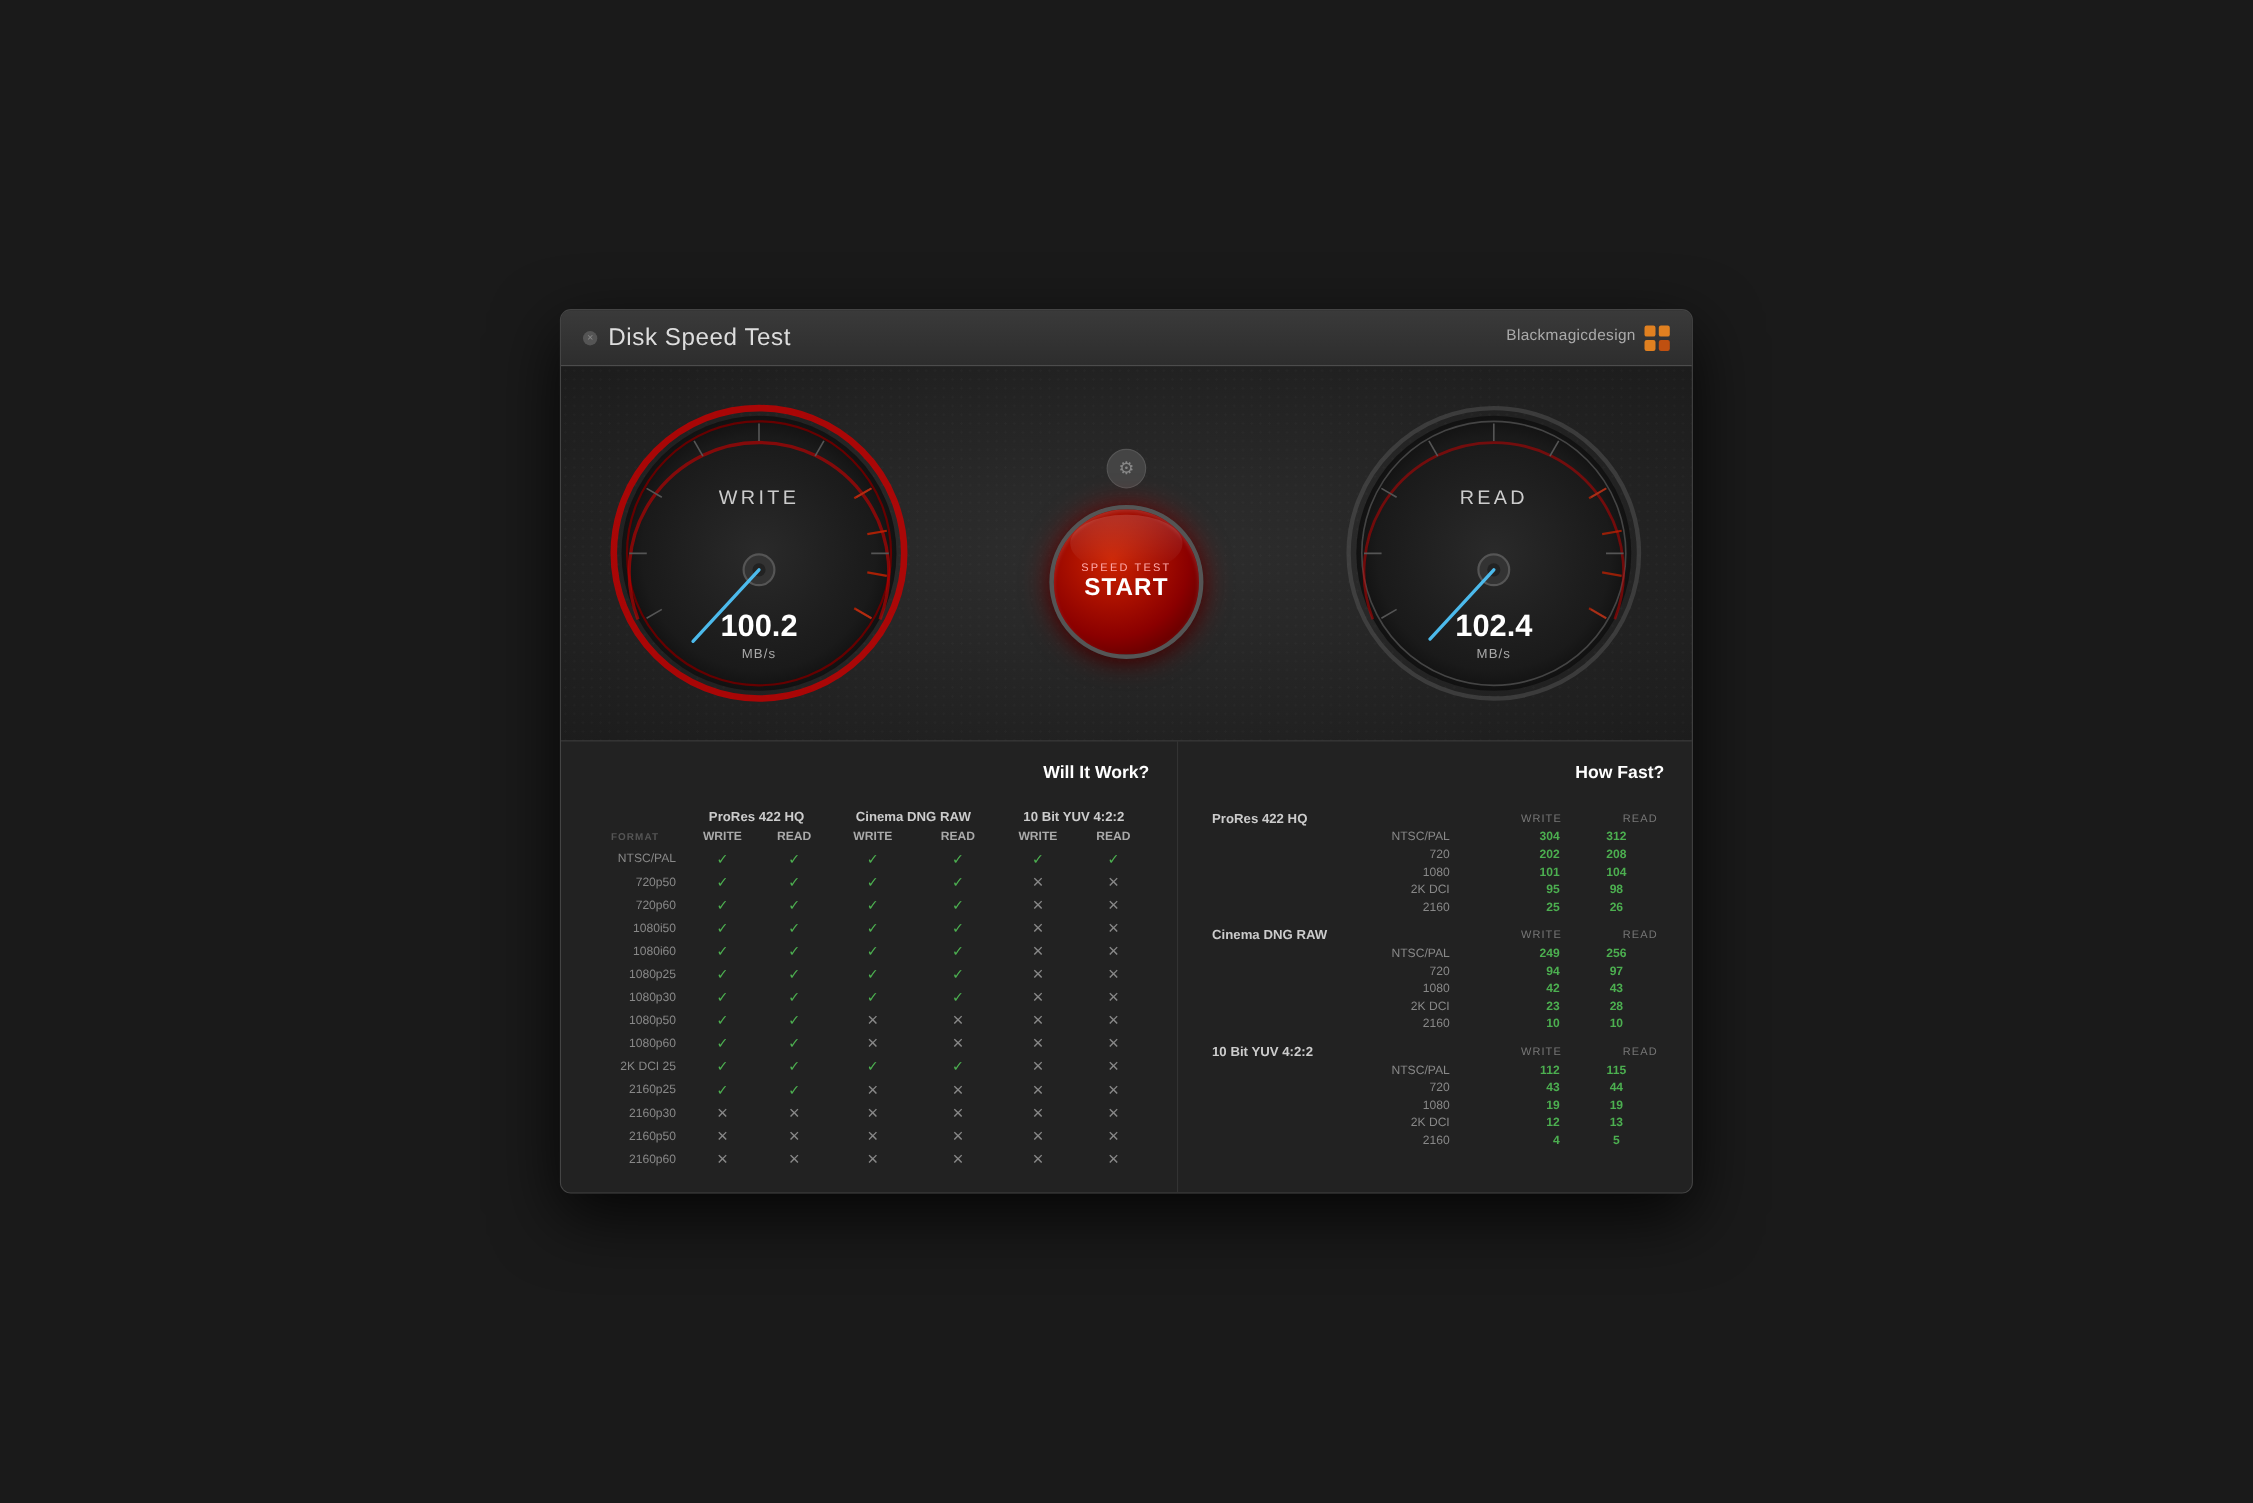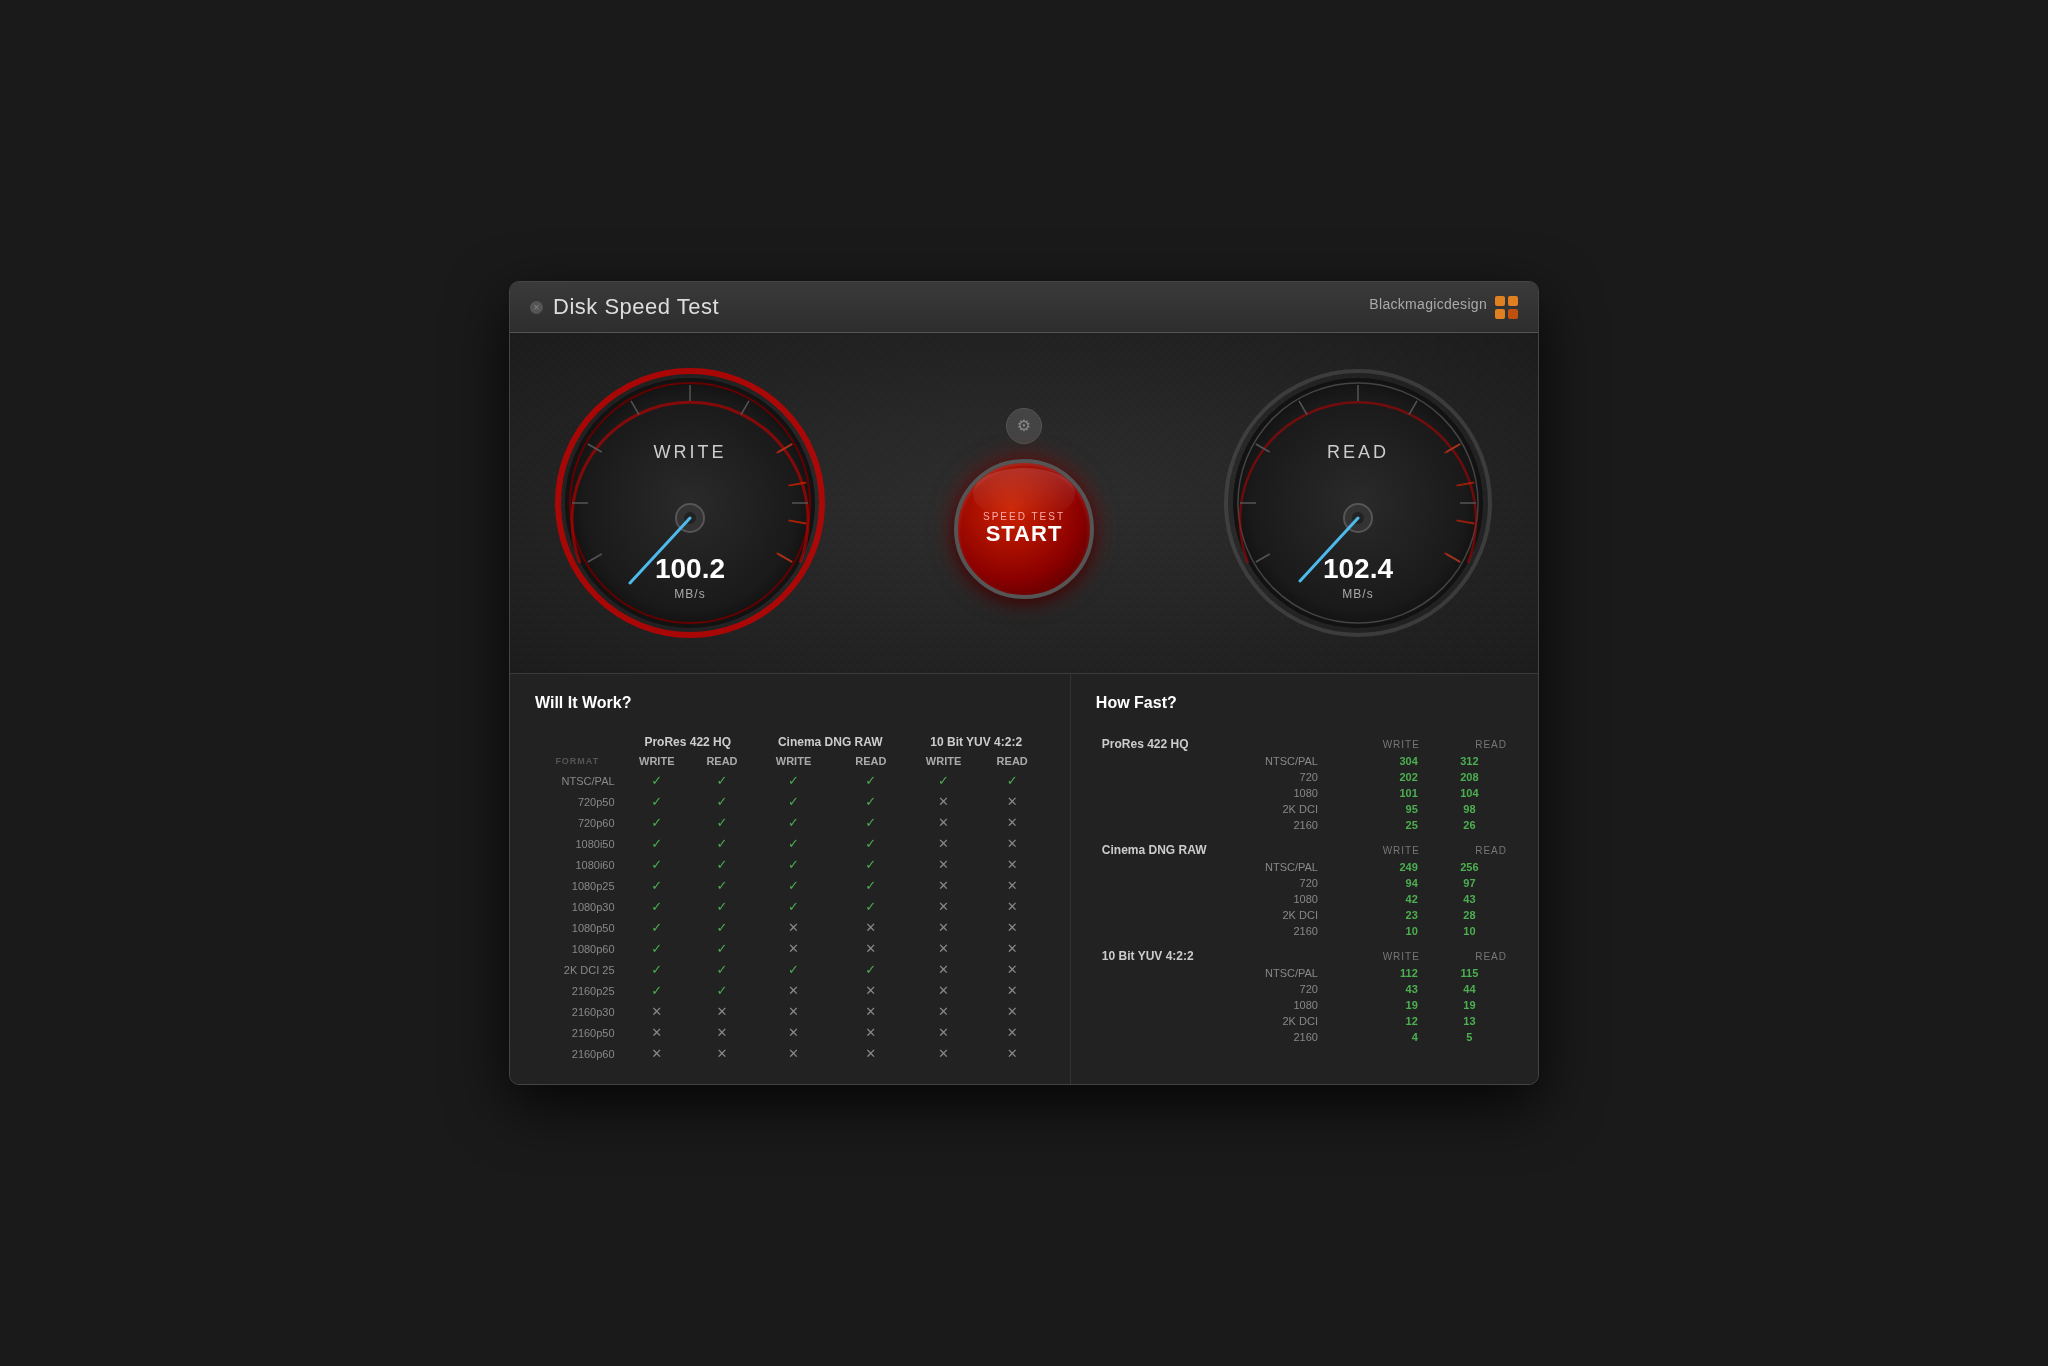--- a/index.html
+++ b/index.html
@@ -154,21 +154,21 @@
       border-right: 1px solid #333;
     }
     .how-fast {
       flex: 0.9;
       padding: 20px 25px;
     }
     .section-title {
       color: #fff;
       font-size: 16px;
       font-weight: 600;
-      text-align: left;
+      text-align: right;
       margin-bottom: 15px;
     }
     
     .wiw-table {
       width: 100%;
       border-collapse: collapse;
       font-size: 11px;
     }
     .wiw-table th {
       color: #aaa;

